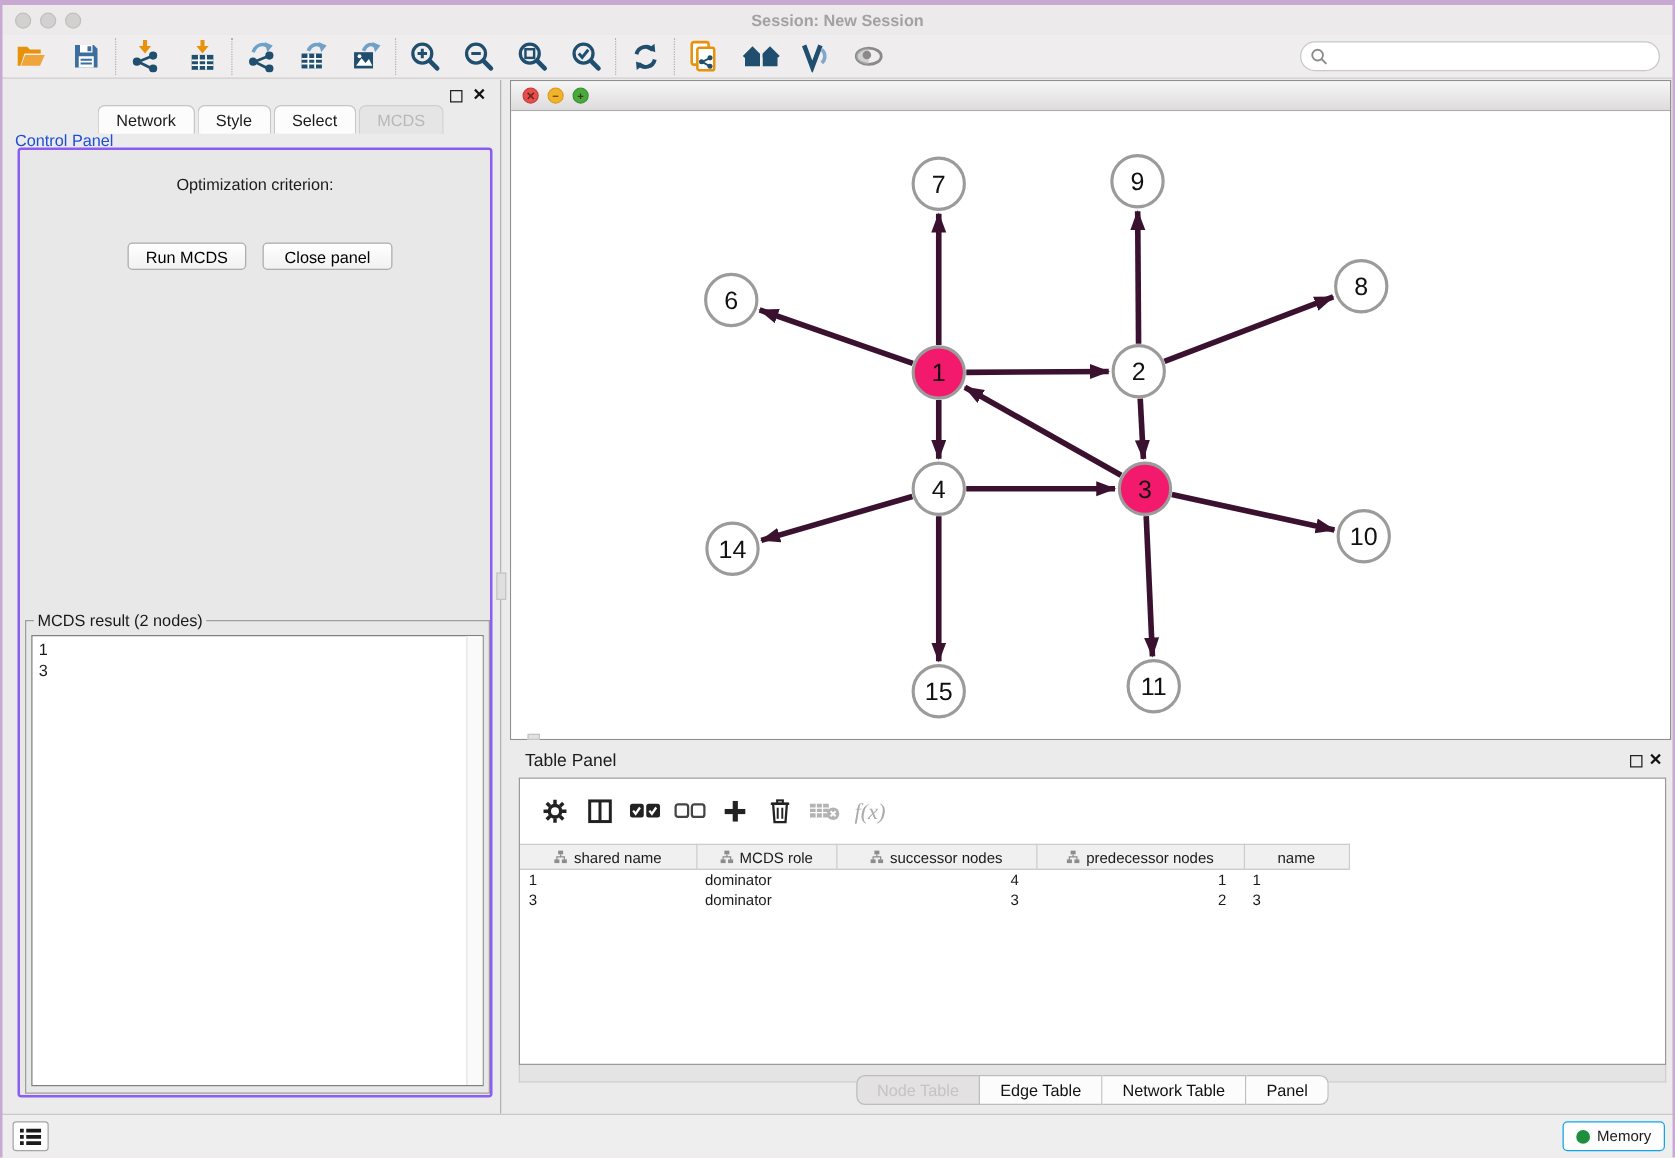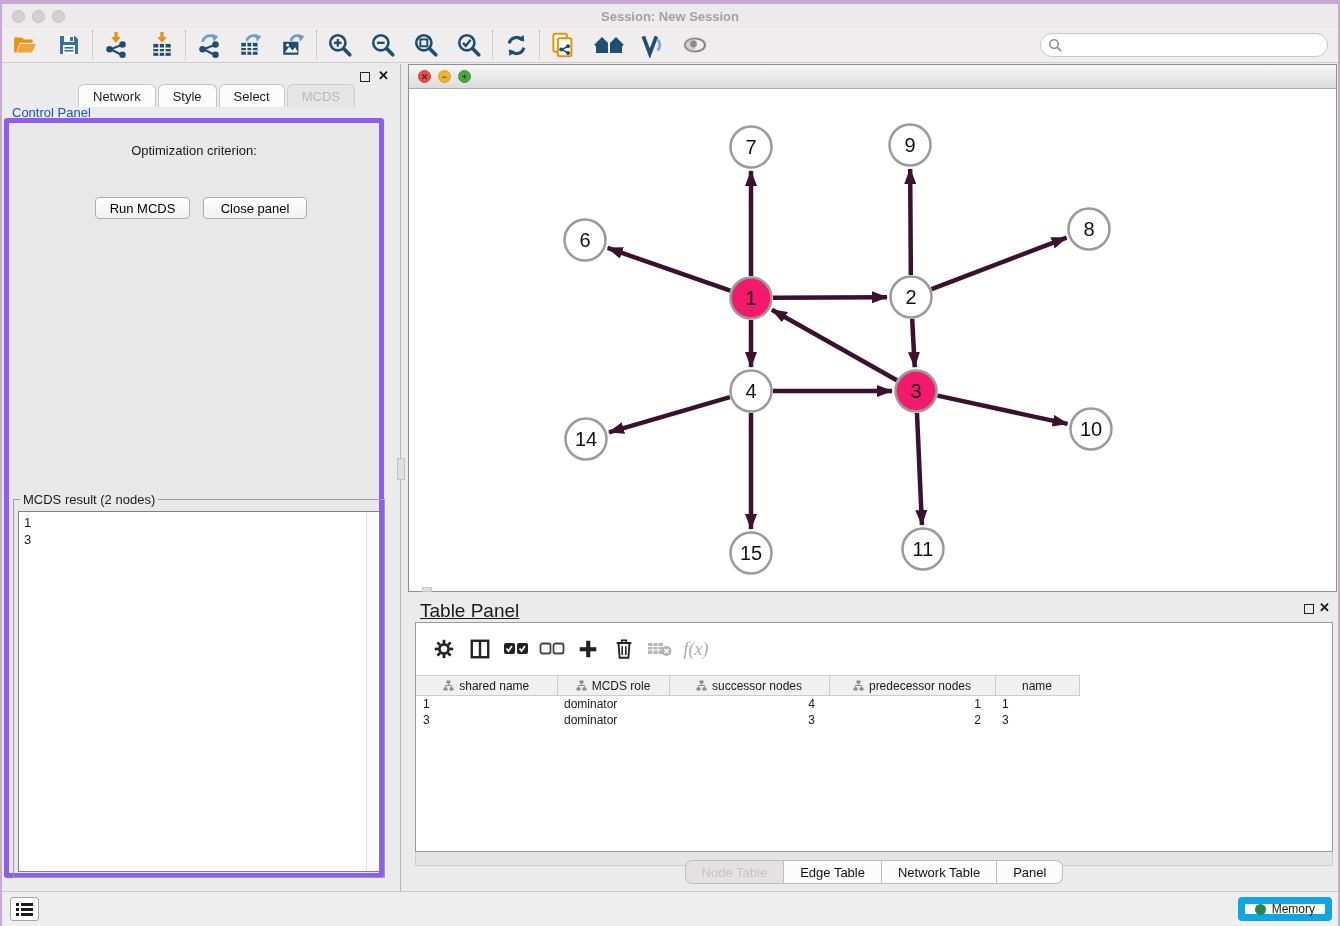--- a/index.html
+++ b/index.html
@@ -27,21 +27,21 @@
   .searchbox input{border:none;outline:none;flex:1;font-size:12px;background:transparent;height:20px;}
 
   
   .control-panel{position:absolute;left:0;top:64px;width:396px;height:827px;}
   .panel-header{position:absolute;left:12px;top:5px;font-size:13px;color:#1d4ed8;margin-top:36px;}
   .float-btn{position:absolute;top:8px;width:10px;height:10px;border:1.6px solid #222;background:transparent;}
   .close-btn{position:absolute;top:4px;font-size:13px;font-weight:700;color:#111;}
   .cp-tabs{position:absolute;left:78px;top:20px;display:flex;}
   .cp-tab{height:23px;padding:0 14px;font-size:13px;display:flex;align-items:center;border:1px solid #C6C6C6;border-bottom:none;border-radius:6px 6px 0 0;background:#FCFCFC;margin-right:2px;position:relative;z-index:2;}
   .cp-tab.active{background:#E6E5E5;color:#B9B8B8;border-color:#CFCFCF;}
-  .cp-content{position:absolute;left:4px;top:54px;width:380px;height:760px;background:#E9E8E8;border:5px solid #8b5cf6;border-radius:3px;z-index:1;}
+  .cp-content{position:absolute;left:14px;top:54px;width:380px;height:760px;background:#E9E8E8;border:2px solid #8b5cf6;border-radius:3px;z-index:1;}
   .opt-label{position:absolute;left:0;right:0;top:20px;text-align:center;font-size:13px;}
   .criterion{position:absolute;left:37px;top:41px;width:310px;height:22px;background:#fff;border:1px solid #B3B3B3;border-radius:4px;font-size:13px;display:flex;align-items:center;padding-left:9px;}
   .stepper{position:absolute;right:7px;top:3px;display:flex;flex-direction:column;gap:2px;}
   .stepper .up{width:0;height:0;border-left:4px solid transparent;border-right:4px solid transparent;border-bottom:5px solid #444;}
   .stepper .down{width:0;height:0;border-left:4px solid transparent;border-right:4px solid transparent;border-top:5px solid #444;}
   .cp-btn{position:absolute;top:74px;height:22px;background:linear-gradient(#FFFFFF,#F1F1F1);border:1px solid #ADADAD;border-radius:4px;font-size:13px;font-family:"Liberation Sans",sans-serif;}
   .result-fs{position:absolute;left:4px;top:376px;width:372px;height:379px;border:1px solid #9E9E9E;}
   .result-legend{position:absolute;left:6px;top:-8px;background:#E9E8E8;padding:0 3px;font-size:13px;}
   .result-area{position:absolute;left:4px;top:11px;right:4px;bottom:5px;background:#fff;border:1px solid #808080;font-size:13px;line-height:17px;padding:2px 5px;}
   .result-scroll{position:absolute;right:0;top:0;bottom:0;width:13px;background:#FAFAFA;border-left:1px solid #E4E4E4;}
@@ -53,41 +53,41 @@
   
   .net-window{position:absolute;left:408px;top:64px;width:929px;height:528px;border:1px solid #8F8F8F;background:#fff;}
   .net-titlebar{position:absolute;left:0;top:0;right:0;height:24px;background:linear-gradient(#F7F6F6,#DDDBDB);border-bottom:1px solid #ABABAB;}
   .net-title{position:absolute;left:0;right:0;top:4px;text-align:center;font-size:16px;color:#222;margin-top:27px;}
   .nt-light{position:absolute;top:5px;width:13px;height:13px;border-radius:50%;font-size:9px;font-weight:700;color:rgba(60,20,0,.75);display:flex;align-items:center;justify-content:center;}
   .net-canvas{position:absolute;left:0;top:24px;right:0;bottom:0;background:#fff;}
   .h-handle{position:absolute;left:422px;top:587px;width:10px;height:5px;background:#E2E1E1;border:1px solid #C6C5C5;z-index:5;}
 
   
   .table-panel{position:absolute;left:408px;top:594px;width:932px;height:297px;}
-  .tp-header{position:absolute;left:12px;top:6px;font-size:19px;text-decoration:underline;}
+  .tp-header{position:absolute;left:12px;top:6px;font-size:14px;}
   .tp-box{position:absolute;left:7px;top:28px;right:7px;height:230px;background:#fff;border:1px solid #9A9A9A;}
   .tp-toolbar{position:absolute;left:0;top:0;right:0;height:52px;display:flex;align-items:center;padding-left:10px;}
   .tp-icon{width:36px;height:32px;display:flex;align-items:center;justify-content:center;}
   .fx{font-family:"Liberation Serif",serif;font-style:italic;font-size:18px;color:#ABABAB;}
   .grid{position:absolute;left:0;top:52px;border-collapse:collapse;table-layout:fixed;font-size:12px;}
   .grid th{background:#F1F0F0;border:1px solid #CDCCCC;border-left:none;font-weight:400;height:20px;padding:0;}
   .grid th .hcell{display:flex;align-items:center;justify-content:center;gap:5px;}
   .grid td{height:16px;padding:0 7px;border:none;}
   .grid td.num{text-align:right;padding-right:14px;}
   .tp-strip{position:absolute;left:7px;right:7px;top:258px;height:14px;background:#E5E4E4;border:1px solid #D0CFCF;border-top:none;}
   .tp-tabs{position:absolute;left:0;right:0;top:266px;display:flex;justify-content:center;}
   .tp-tab{height:24px;padding:0 16px;display:flex;align-items:center;font-size:13px;font-weight:400;background:#FCFCFC;border:1px solid #BDBDBD;border-left:none;color:#111;}
   .tp-tab:first-child{border-left:1px solid #BDBDBD;border-radius:7px 0 0 7px;}
   .tp-tab:last-child{border-radius:0 7px 7px 0;}
   .tp-tab.active{background:#E3E1E1;color:#C5C4C4;}
 
   
   .statusbar{position:absolute;left:0;bottom:0;width:100%;height:35px;background:#EFEEEE;border-top:1px solid #C9C8C8;}
   .list-btn{position:absolute;left:10px;top:5px;width:29px;height:24px;background:#FDFDFD;border:1px solid #A5A5A5;border-radius:3px;display:flex;align-items:center;justify-content:center;}
-  .mem-btn{position:absolute;right:8px;top:5px;height:24px;padding:0 10px;background:#FDFDFD;border:7px solid #0ea5e9;border-radius:4px;display:flex;align-items:center;gap:6px;font-size:12px;}
+  .mem-btn{position:absolute;right:8px;top:5px;height:24px;padding:0 10px;background:#FDFDFD;border:1px solid #0ea5e9;border-radius:4px;display:flex;align-items:center;gap:6px;font-size:12px;}
   .mem-dot{width:11px;height:11px;border-radius:50%;background:#1E8E3E;}
 </style>
 </head>
 <body>
 
 <div class="frame-top"></div>
 <div class="frame-left"></div>
 <div class="frame-right"></div>
 
 <div class="titlebar">

